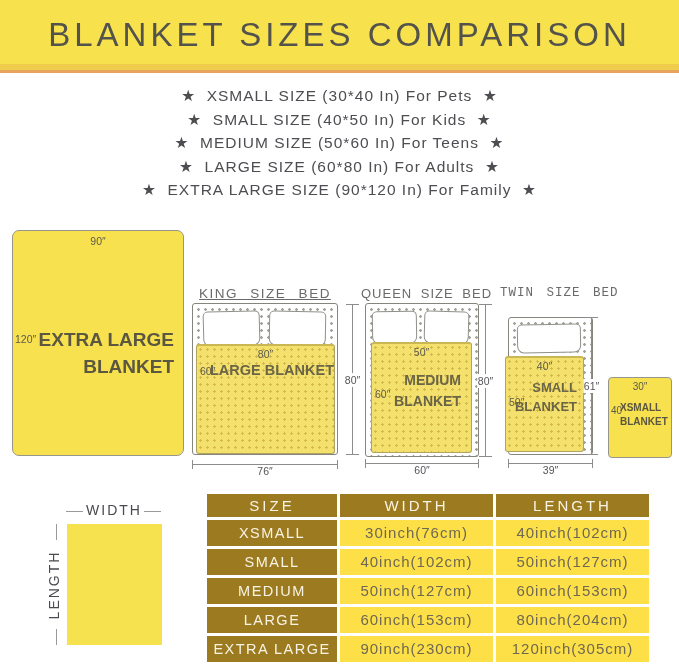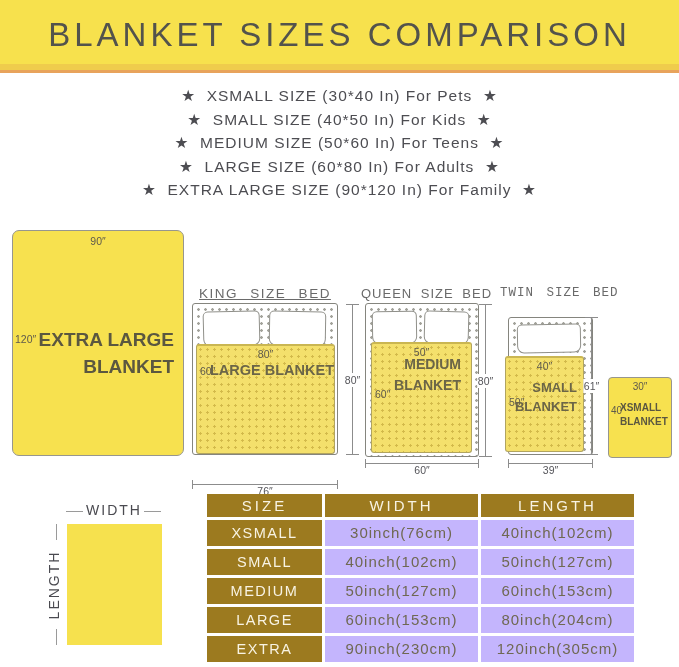--- a/index.html
+++ b/index.html
@@ -50,22 +50,22 @@
   
   .axis-label { position:absolute; font-size:14px; letter-spacing:2px; color:#4A4A50; text-align:center; }
   .tick { position:absolute; background:#9A9A9A; }
 
   
   .size-table { position:absolute; left:207px; top:494px; width:449px; display:flex; flex-direction:column; gap:3px; }
   .t-row { display:flex; gap:3px; }
   .t-cell { text-align:center; }
   .t-cell.head { height:23px; line-height:23px; background:#9C7A1F; color:#F8F3E3; font-size:15px; letter-spacing:3px; }
   .t-cell.size { height:26px; line-height:26px; background:#9C7A1F; color:#F8F3E3; font-size:14.5px; letter-spacing:1.5px; }
-  .t-cell.val  { height:26px; line-height:26px; background:#c4b5fd; color:#6F6852; font-size:15px; letter-spacing:1px; }
-  .c1 { width:115px; } .c2 { width:153px; } .c3 { width:153px; }
+  .t-cell.val  { height:26px; line-height:26px; background:#fde047; color:#6F6852; font-size:15px; letter-spacing:1px; }
+  .c1 { width:130px; } .c2 { width:153px; } .c3 { width:153px; }
 </style>
 </head>
 <body>
 
 <div class="canvas">
 
   <header class="banner">
     <h1>BLANKET SIZES COMPARISON</h1>
   </header>
 
@@ -91,35 +91,35 @@
     <span class="dim-text dim-top">80″</span>
     <span class="dim-text dim-side" style="top:19px;">60″</span>
     <div class="blanket-name" style="top:16px; font-size:14.5px; white-space:nowrap;">LARGE BLANKET</div>
   </div>
   <div class="dim-v" style="left:346px; top:304px; height:151px;">
     <i class="cap top"></i>
       <i class="line"></i>
       <i class="cap bot"></i>
     <span class="dim-label">80″</span>
   </div>
-  <div class="dim-h" style="left:192px; top:480px; width:146px;">
+  <div class="dim-h" style="left:192px; top:460px; width:146px;">
     <i class="cap lft"></i>
       <i class="line"></i>
       <i class="cap rgt"></i>
     <span class="dim-label">76″</span>
   </div>
 
   <div class="bed-title" style="left:361px; top:286px; width:122px; letter-spacing:1px; word-spacing:4px; font-size:13px;">QUEEN SIZE BED</div>
   <div class="bed-frame" style="left:365px; top:303px; width:114px; height:154px;"></div>
   <div class="pillow" style="left:372px; top:311px; width:45px; height:33px; transform:rotate(-1deg);"></div>
   <div class="pillow" style="left:424px; top:311px; width:45px; height:33px; transform:rotate(1.5deg);"></div>
   <div class="bed-blanket" style="left:371px; top:342px; width:101px; height:111px;">
     <span class="dim-text dim-top">50″</span>
     <span class="dim-text dim-side" style="top:44px;">60″</span>
-    <div class="blanket-name" style="left:10px; right:10px; top:10px; font-size:14px; line-height:21px;">MEDIUM BLANKET</div>
+    <div class="blanket-name" style="left:10px; right:10px; top:26px; font-size:14px; line-height:21px;">MEDIUM BLANKET</div>
   </div>
   <div class="dim-v" style="left:479px; top:304px; height:153px;">
     <i class="cap top"></i>
       <i class="line"></i>
       <i class="cap bot"></i>
     <span class="dim-label">80″</span>
   </div>
   <div class="dim-h" style="left:365px; top:459px; width:114px;">
     <i class="cap lft"></i>
       <i class="line"></i>

